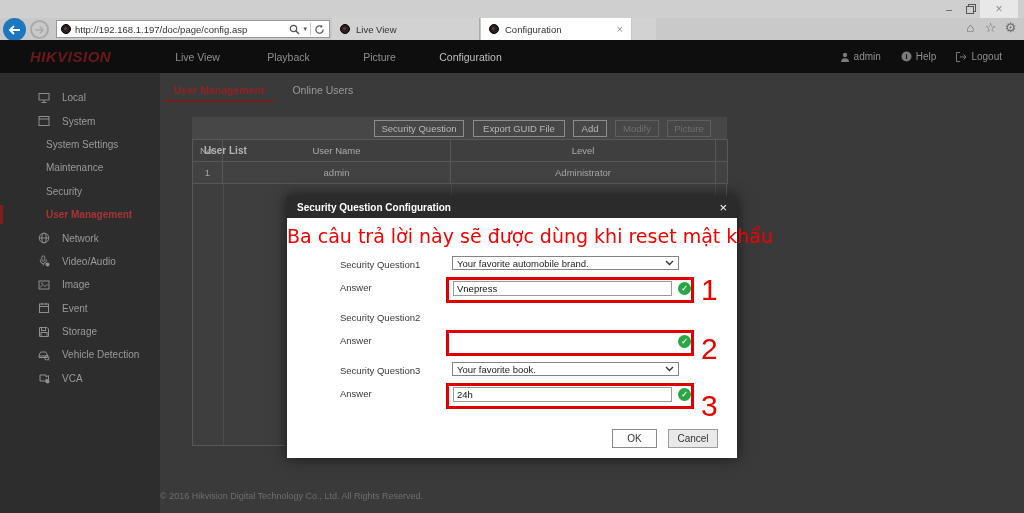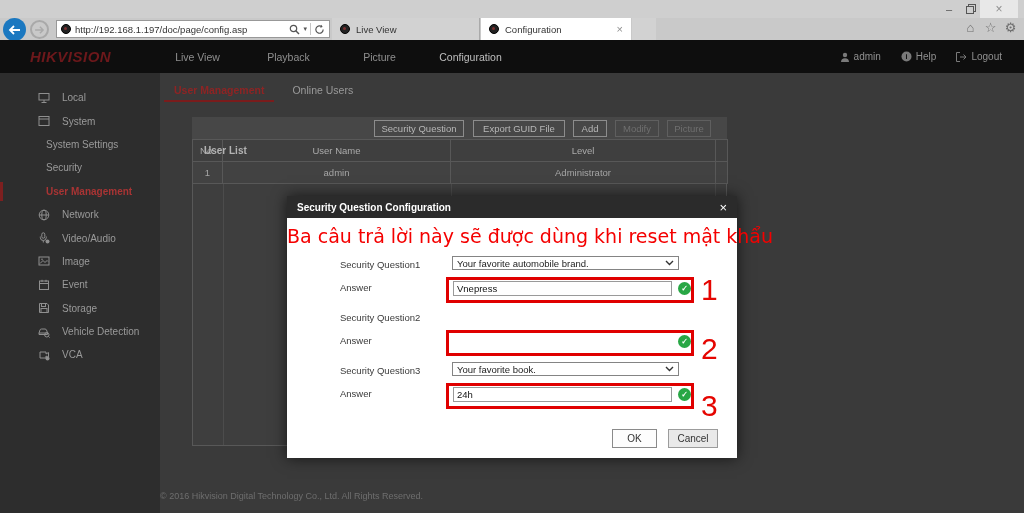--- a/index.html
+++ b/index.html
@@ -197,20 +197,23 @@
   </div>
   <div class="side-item">
     <svg width="12" height="12" viewBox="0 0 12 12">
         <rect x="1" y="1.5" width="10" height="9" fill="none" stroke="#8f8f8f"></rect>
         <path d="M1 4 H11" stroke="#8f8f8f"></path>
       </svg>
     <span>System</span>
   </div>
   <div class="side-item sub">
       <span>System Settings</span>
+    </div>
+  <div class="side-item sub">
+      <span>Maintenance</span>
     </div>
   <div class="side-item sub">
       <span>Security</span>
     </div>
   <div class="side-item sub active">
       <span class="redbar"></span>
       <span>User Management</span>
     </div>
   <div class="side-item">
     <svg width="12" height="12" viewBox="0 0 12 12">

